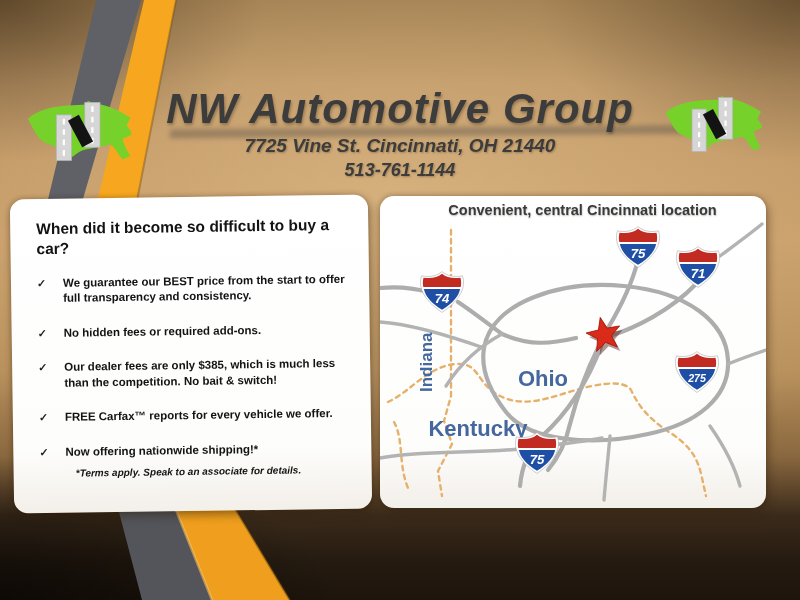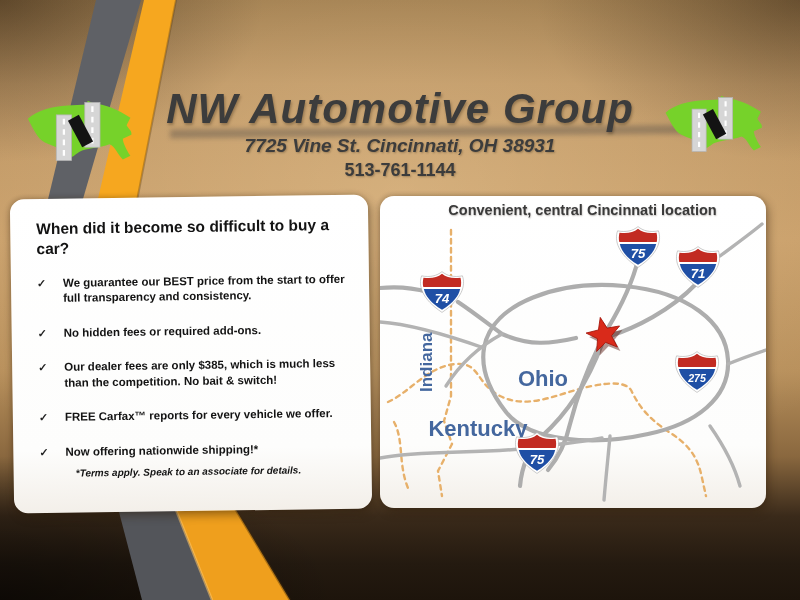--- a/index.html
+++ b/index.html
@@ -12,21 +12,21 @@
       radial-gradient(55% 45% at 0% 0%, rgba(28,17,7,0.50), rgba(0,0,0,0) 60%),
       radial-gradient(55% 45% at 100% 0%, rgba(28,17,7,0.42), rgba(0,0,0,0) 60%),
       radial-gradient(70% 40% at 0% 100%, rgba(0,0,0,0.55), rgba(0,0,0,0) 60%),
       linear-gradient(180deg,#9d7a4b 0%,#ba9260 14%,#c79d68 40%,#b78f5b 62%,#8a683f 76%,#3a2a1a 86%,#241a10 94%,#1d140b 100%);
   }
   .stripes{position:absolute;inset:0;z-index:1;}
   .header{position:absolute;left:10px;top:88px;width:780px;text-align:center;z-index:2;color:#3c3c3c;}
   .smudge{position:absolute;left:170px;top:127px;width:550px;height:9px;background:rgba(75,72,68,0.38);filter:blur(2.5px);transform:rotate(-0.5deg);z-index:1;}
   .brand-title{font-size:42px;font-weight:bold;font-style:italic;letter-spacing:1px;line-height:1.0;text-shadow:1px 2px 3px rgba(40,30,15,0.35);}
   .brand-sub{font-size:19px;font-weight:bold;font-style:italic;margin-top:5px;text-shadow:1px 1px 2px rgba(40,30,15,0.3);}
-  .brand-phone{font-size:18px;font-weight:bold;margin-top:3px;text-shadow:1px 1px 2px rgba(40,30,15,0.3);}
+  .brand-phone{font-size:18px;font-weight:bold;font-style:italic;margin-top:3px;text-shadow:1px 1px 2px rgba(40,30,15,0.3);}
   .logo{position:absolute;z-index:2;}
   .logo-left{left:24px;top:94px;width:114px;height:76px;}
   .logo-right{left:662px;top:90px;width:106px;height:70px;}
   .card{position:absolute;background:linear-gradient(180deg,#ffffff 0%,#fdfdfc 80%,#f3efe9 100%);border-radius:14px;box-shadow:2px 4px 10px rgba(45,28,10,0.45), -1px -1px 4px rgba(45,28,10,0.18);z-index:3;}
   .card-left{left:12px;top:197px;width:358px;height:314px;transform:rotate(-0.8deg);padding:20px 22px 8px 26px;color:#131313;}
   .card-right{left:380px;top:196px;width:386px;height:312px;overflow:hidden;}
   .pitch-heading{font-size:15.5px;font-weight:bold;line-height:1.28;width:312px;margin:0 0 17px 0;}
   .bullet{display:flex;margin:0 0 19px 0;font-size:11.5px;font-weight:bold;line-height:1.35;}
   .bullet .check{width:26px;flex:0 0 26px;font-size:11px;color:#222;}
   .bullet .btext{width:300px;}
@@ -57,21 +57,21 @@
     <line x1="176" y1="0" x2="134" y2="216" stroke="rgba(90,60,20,0.35)" stroke-width="2"></line>
     <polygon points="108,470 160,470 212,600 142,600" fill="#53555a"></polygon>
     <polygon points="160,470 212,470 290,600 212,600" fill="#ef9f1d"></polygon>
     <line x1="160" y1="470" x2="212" y2="600" stroke="rgba(255,200,110,0.55)" stroke-width="2.5"></line>
     <line x1="212" y1="470" x2="290" y2="600" stroke="rgba(70,45,10,0.4)" stroke-width="2.5"></line>
   </svg>
 
   <div class="smudge"></div>
   <div class="header">
     <div class="brand-title">NW Automotive Group</div>
-    <div class="brand-sub">7725 Vine St. Cincinnati, OH 38931</div>
+    <div class="brand-sub">7725 Vine St. Cincinnati, OH 21440</div>
     <div class="brand-phone">513-761-1144</div>
   </div>
 
   <svg class="logo logo-left" viewBox="0 0 120 76">
     <path class="us-map" d="M4,24 C14,15 30,11 46,10 L66,9 L67,5 L74,8 C86,9 98,14 112,23 L108,31 C110,35 114,37 113,41 L104,45 C104,49 108,57 112,63 L104,67 C98,61 96,53 90,51 C80,55 66,55 58,59 C52,63 50,67 46,61 C40,55 30,53 22,49 C14,45 10,35 4,24 Z"></path>
     <rect class="road-strip" x="34" y="20" width="16" height="48"></rect>
     <line class="lane" x1="42" y1="24" x2="42" y2="64"></line>
     <rect class="road-strip" x="64" y="7" width="16" height="47"></rect>
     <line class="lane" x1="72" y1="11" x2="72" y2="50"></line>
     <line x1="52" y1="23" x2="67" y2="51" stroke="#131313" stroke-width="13"></line>

